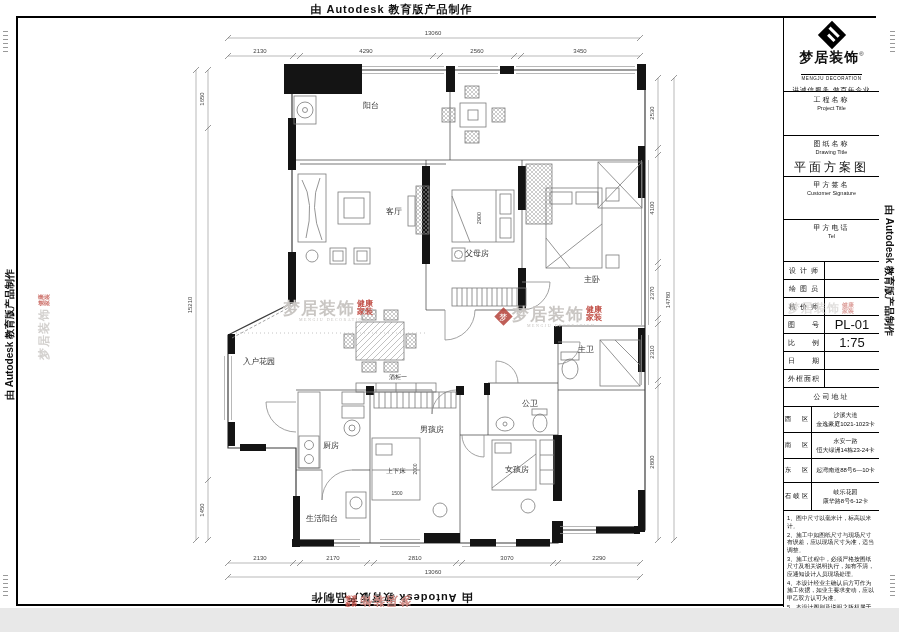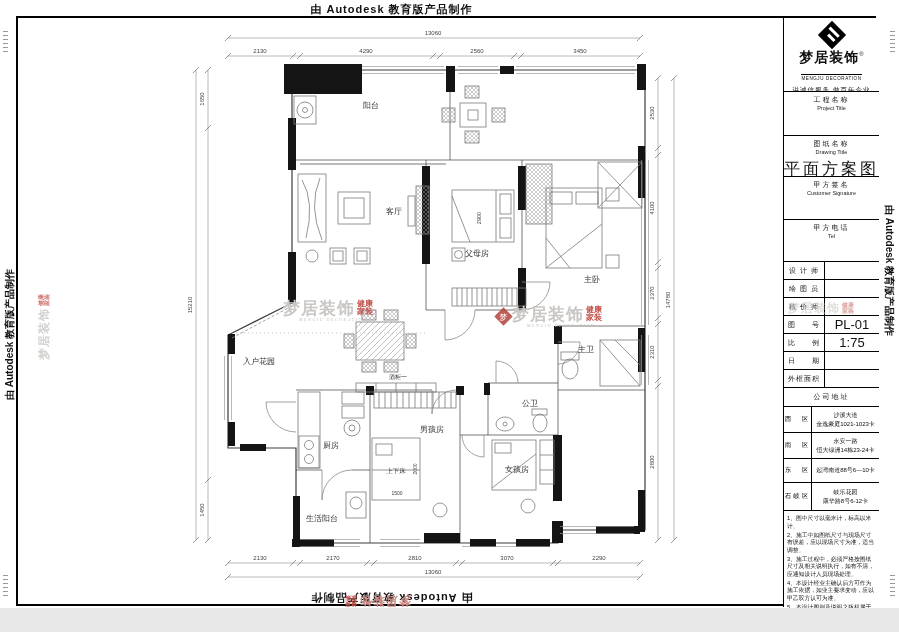--- a/index.html
+++ b/index.html
@@ -20,21 +20,21 @@
   .dia-logo{width:20px;height:20px;background:#000;transform:rotate(45deg);margin:7px auto 3px;position:relative;}
   .dia-logo i{position:absolute;left:3px;top:5px;width:13px;height:2.5px;background:#fff;}
   .dia-logo b{position:absolute;left:7px;top:11px;width:9px;height:2.5px;background:#fff;}
   .brand{font-size:14px;font-weight:bold;font-family:"Liberation Serif",serif;letter-spacing:1px;line-height:1;}
   .reg{font-size:6px;vertical-align:super;}
   .bren{display:inline-block;font-size:4.5px;letter-spacing:.6px;border-top:1px solid #000;padding-top:1px;margin-top:1px;}
   .tagline{font-size:6.5px;letter-spacing:1px;margin-top:2px;}
   .fld{text-align:center;}
   .fld .lab{font-size:7px;letter-spacing:2px;margin-top:3px;}
   .fld .sub{font-size:5.5px;color:#222;}
-  .fld .val{font-size:16px;font-family:Liberation Serif, serif;letter-spacing:3px;margin-top:4px;}
+  .fld .val{font-size:12px;font-family:Liberation Serif, serif;letter-spacing:3px;margin-top:4px;}
   .irow{display:flex;height:18px;border-bottom:1px solid #000;box-sizing:border-box;}
   .irow .l{width:40px;border-right:1px solid #000;display:flex;align-items:center;justify-content:center;font-size:7px;letter-spacing:1px;}
   .irow .v{flex:1;display:flex;align-items:center;justify-content:center;font-size:13px;}
   .ahead{height:19px;display:flex;align-items:center;justify-content:center;font-size:7px;letter-spacing:2px;border-bottom:1px solid #000;box-sizing:border-box;}
   .arow{display:flex;border-bottom:1px solid #000;box-sizing:border-box;}
   .arow .d{width:27px;border-right:1px solid #000;display:flex;align-items:center;justify-content:center;font-size:6.5px;letter-spacing:2px;}
   .arow .t{flex:1;display:flex;flex-direction:column;align-items:center;justify-content:center;font-size:6px;line-height:1.45;padding:2px 0;}
   .notes{padding:4px 3px 0 3px;font-size:5.8px;line-height:1.3;}
   .notes div{margin-bottom:1.5px;}
   

